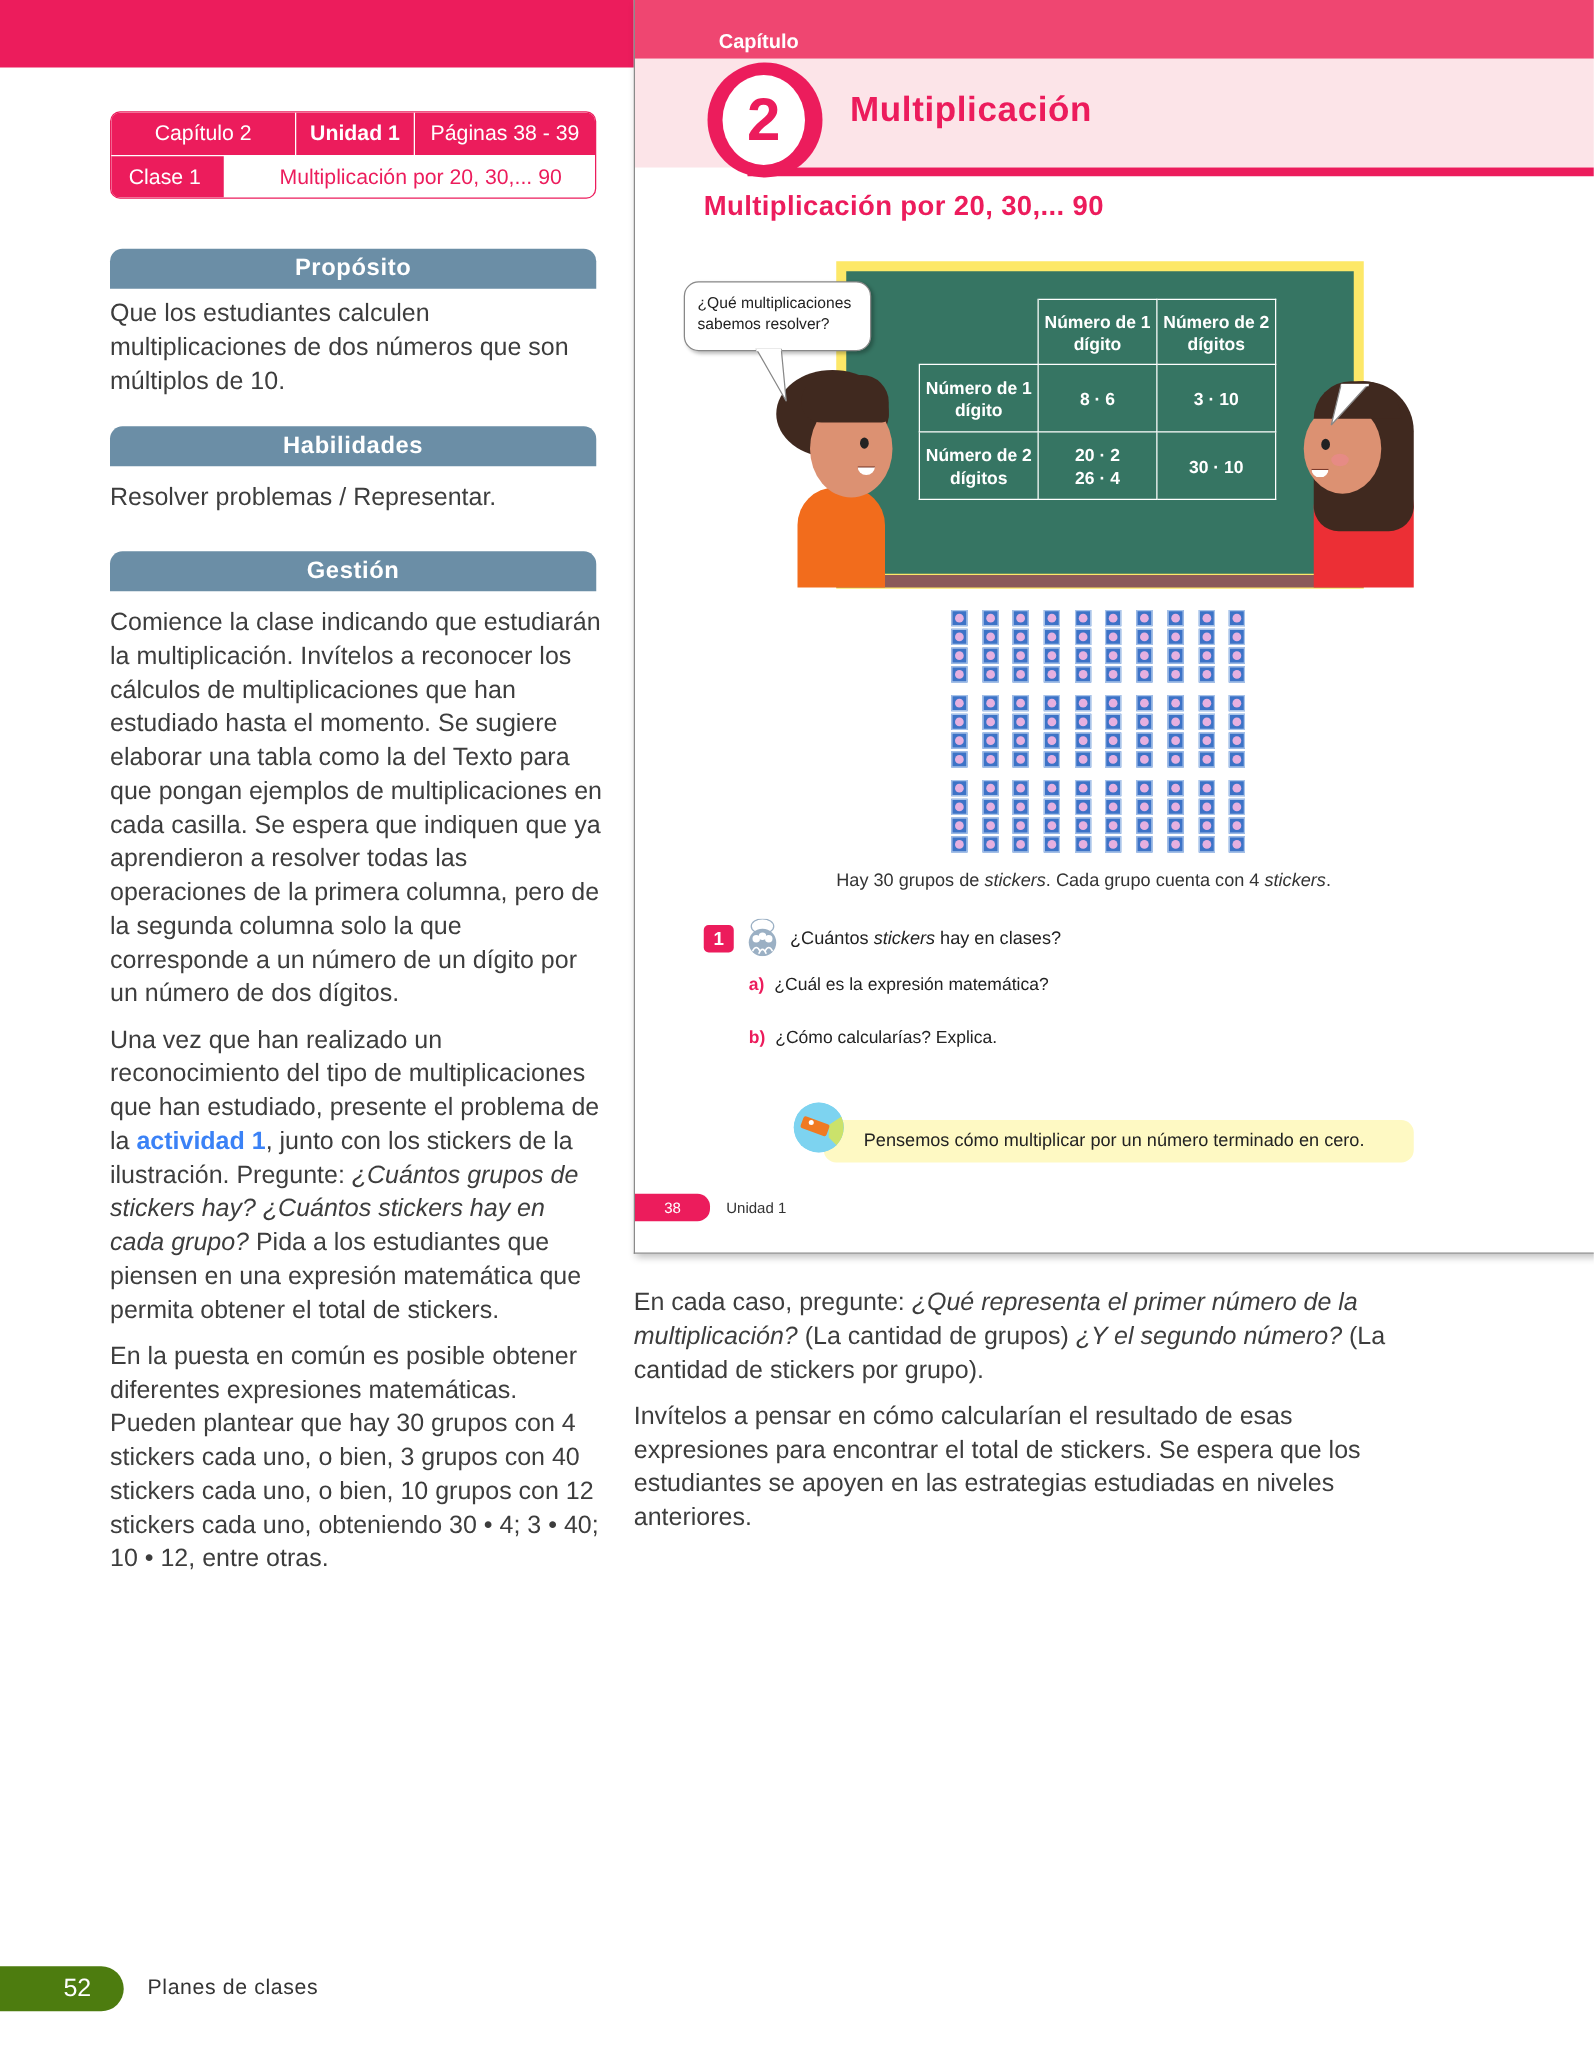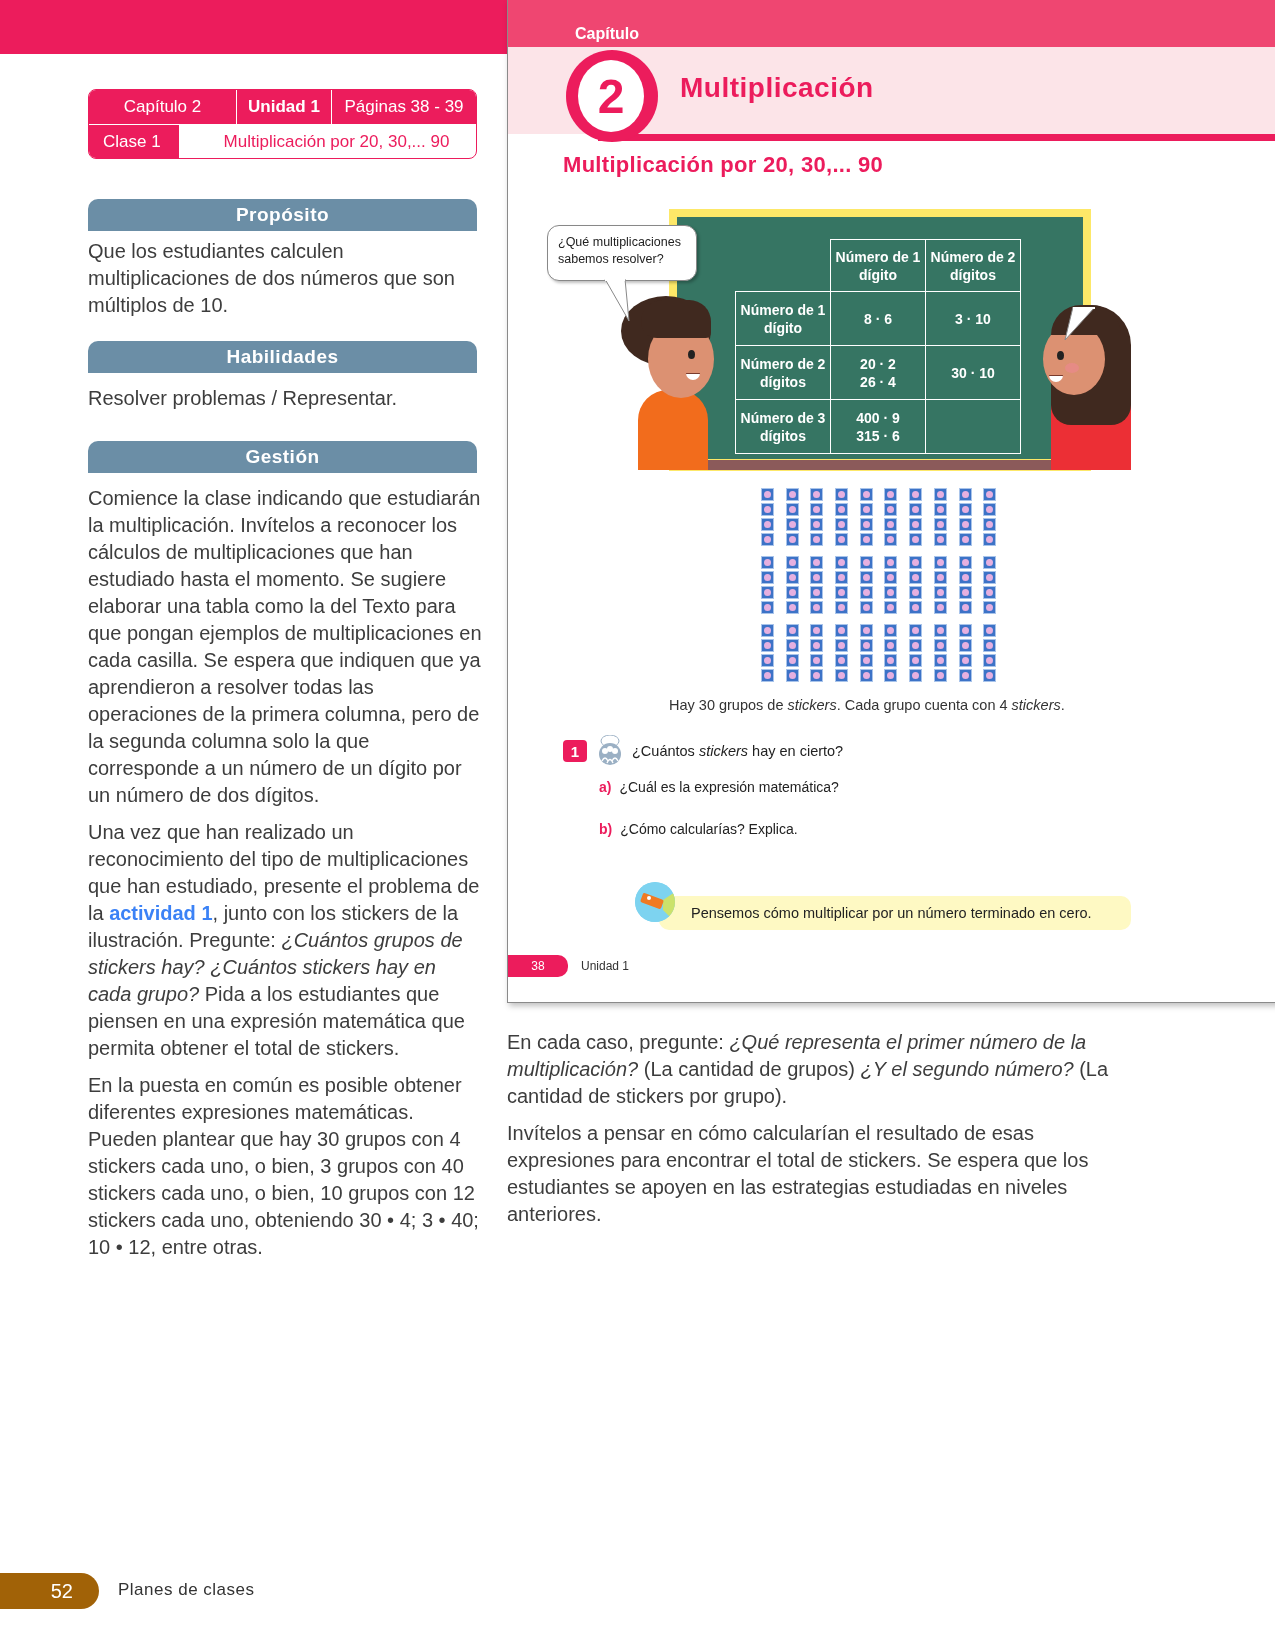--- a/index.html
+++ b/index.html
@@ -80,21 +80,21 @@
   .flashlight-icon { position: absolute; left: 127px; top: 882px; width: 40px; height: 40px; border-radius: 50%; background: #7dd3f0; overflow: hidden; }
 
   .page-tab { position: absolute; left: 0; top: 955px; width: 60px; height: 22px; background: #ec1c5c; color: #fff; font-size: 12px; display: flex; align-items: center; justify-content: center; border-radius: 0 10px 10px 0; }
   .page-unit { position: absolute; left: 73px; top: 959px; font-size: 12px; color: #333; }
 
   
   .right-text { position: absolute; left: 507px; top: 1029px; width: 640px; font-size: 20px; line-height: 27px; color: #3d3d3d; }
   .right-text p { margin-bottom: 10px; }
 
   
-  .footer-tab { position: absolute; left: 0; top: 1573px; width: 99px; height: 36px; background: #a16207; border-radius: 0 18px 18px 0; color: #fff; font-size: 20px; display: flex; align-items: center; justify-content: flex-end; padding-right: 26px; }
+  .footer-tab { position: absolute; left: 0; top: 1573px; width: 99px; height: 36px; background: #4d7c0f; border-radius: 0 18px 18px 0; color: #fff; font-size: 20px; display: flex; align-items: center; justify-content: flex-end; padding-right: 26px; }
   .footer-label { position: absolute; left: 118px; top: 1580px; font-size: 17px; color: #333; letter-spacing: 0.5px; }
 </style>
 </head>
 <body>
 
 <div class="top-band"></div>
 
 <div class="info-box">
   <div class="info-row1">
     <div class="info-cap">Capítulo 2</div>
@@ -150,26 +150,20 @@
       <td>Número de 1 dígito</td>
       <td>8 · 6</td>
       <td>3 · 10</td>
     </tr>
     <tr>
       <td>Número de 2 dígitos</td>
       <td style="white-space:pre-line;">20 · 2
 26 · 4</td>
       <td>30 · 10</td>
     </tr>
-    <tr>
-      <td>Número de 3 dígitos</td>
-      <td style="white-space:pre-line;">400 · 9
-315 · 6</td>
-      <td></td>
-    </tr>
   </tbody>
     </table>
 
   <div class="kid" style="left:108px; top:290px; width:110px; height:180px;">
     <div class="kid-shirt" style="left:22px; top:100px; width:70px; height:80px; background:#f26c1c;"></div>
     <div class="kid-hair" style="left:5px; top:6px; width:90px; height:70px;"></div>
     <div class="kid-face" style="left:32px; top:30px; width:66px; height:78px;"></div>
     <div class="kid-hair" style="left:25px; top:10px; width:70px; height:38px; border-radius:40px 40px 10px 30px;"></div>
     <div class="kid-eye" style="left:72px; top:60px;"></div>
     <div class="kid-mouth" style="left:70px; top:83px;"></div>
@@ -388,21 +382,21 @@
 
   <div class="activity-num">1</div>
   <svg class="group-icon" viewBox="0 0 28 30">
     <ellipse cx="14" cy="6" rx="9" ry="6" fill="#fff" stroke="#9bb0c4" stroke-width="1"></ellipse>
     <circle cx="14" cy="19" r="11" fill="#9bb0c4"></circle>
     <circle cx="9" cy="16" r="3" fill="#fff"></circle>
       <circle cx="14" cy="14" r="3" fill="#fff"></circle>
       <circle cx="19" cy="16" r="3" fill="#fff"></circle>
     <path d="M6 26 Q9 20 12 26 M11 28 Q14 21 17 28 M16 26 Q19 20 22 26" stroke="#fff" stroke-width="1.3" fill="none"></path>
   </svg>
-  <div class="activity-q"><span>¿Cuántos </span><i>stickers</i><span> hay en cierto?</span></div>
+  <div class="activity-q"><span>¿Cuántos </span><i>stickers</i><span> hay en clases?</span></div>
   <div class="sub-item" style="top:779px;"><span class="lbl">a)</span><span>¿Cuál es la expresión matemática?</span></div>
   <div class="sub-item" style="top:821px;"><span class="lbl">b)</span><span>¿Cómo calcularías? Explica.</span></div>
 
   <div class="hint-box">Pensemos cómo multiplicar por un número terminado en cero.</div>
   <svg class="flashlight-icon" viewBox="0 0 40 40">
     <circle cx="20" cy="20" r="20" fill="#7dd3f0"></circle>
     <polygon points="28,18 40,10 40,40 28,28" fill="#dfe64a" opacity="0.8"></polygon>
     <rect x="6" y="14" width="22" height="10" rx="2" fill="#f07a22" transform="rotate(20 17 19)"></rect>
     <circle cx="14" cy="16" r="2" fill="#fff"></circle>
   </svg>

